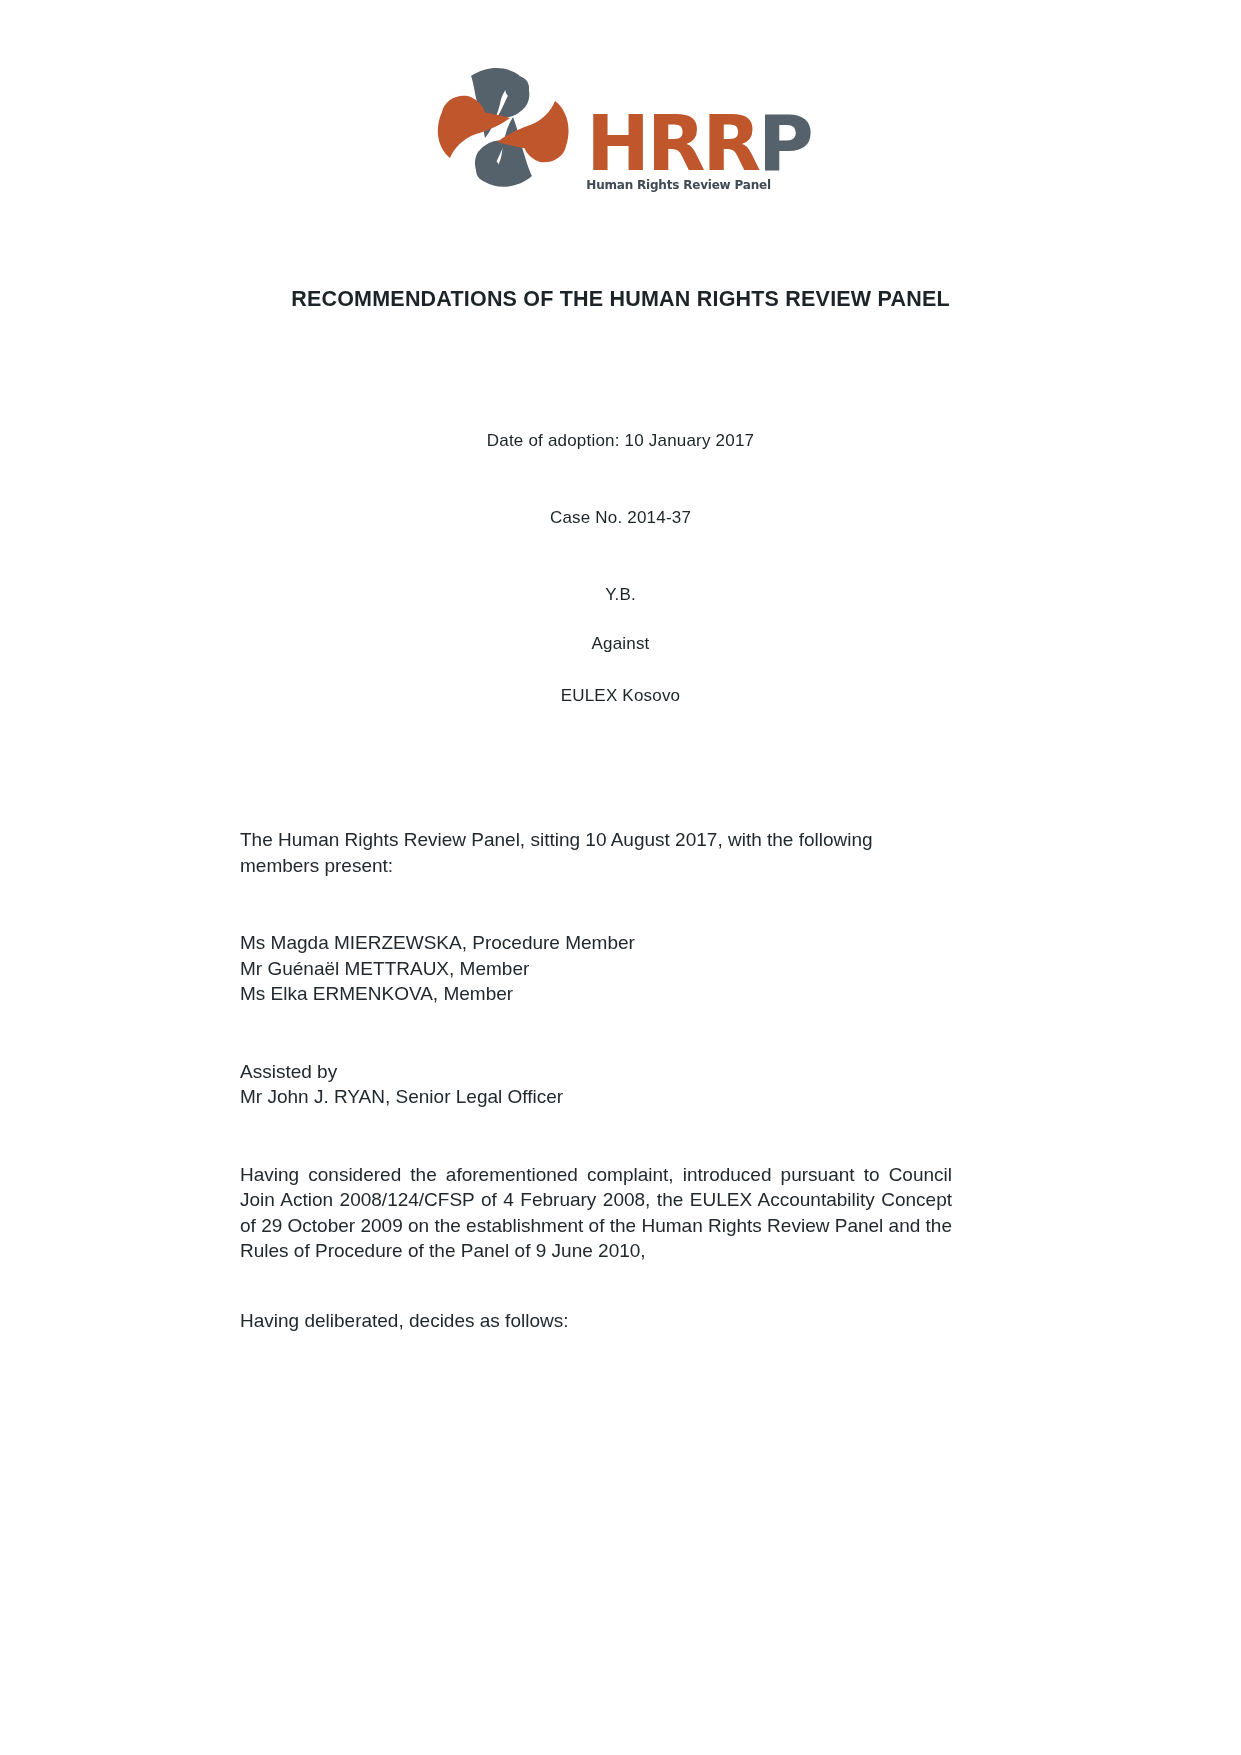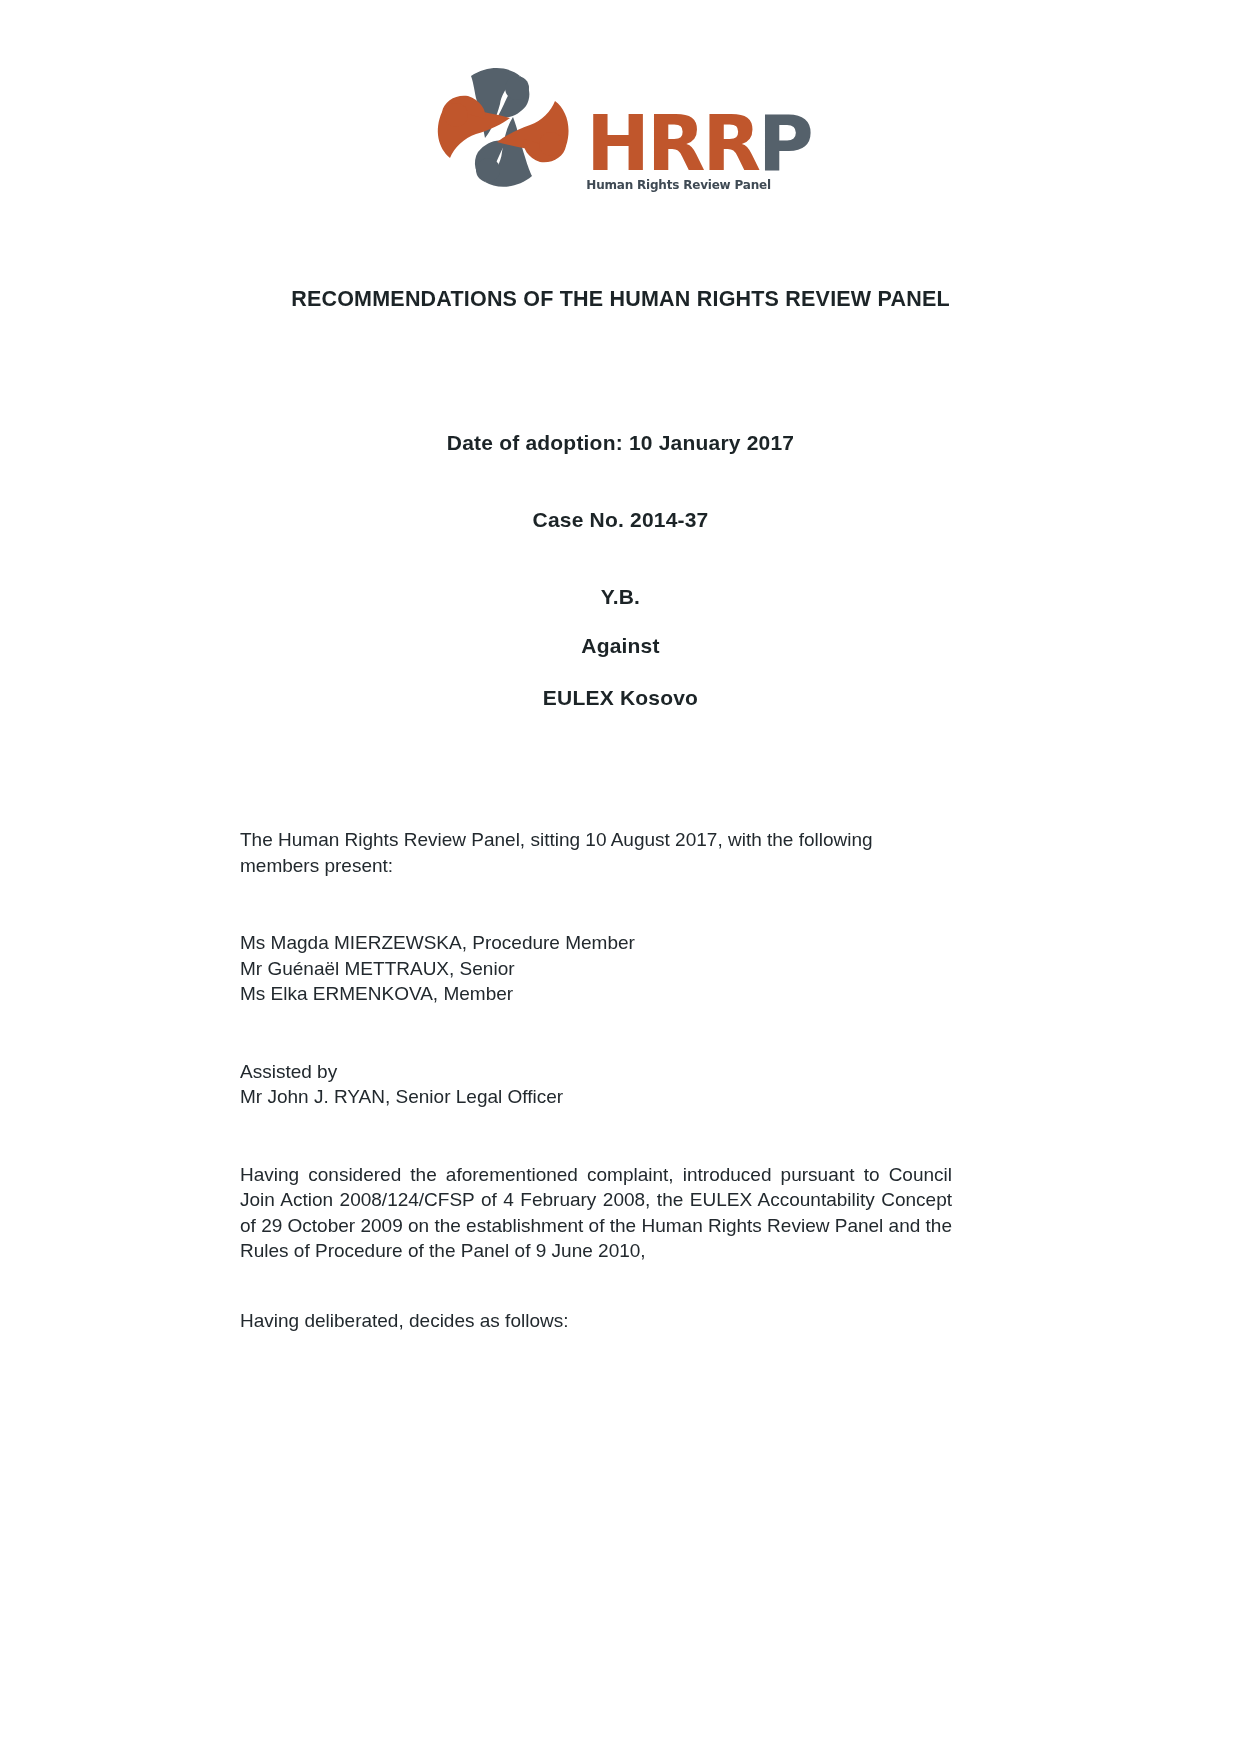--- a/index.html
+++ b/index.html
@@ -76,22 +76,22 @@
     line-height: 32px;
     letter-spacing: 0.2px;
   }
 
   
   .center-line {
     position: absolute;
     left: 0;
     width: 100%;
     text-align: center;
-    font-weight: bold;
-    font-size: 21px;
+    font-weight: normal;
+    font-size: 17px;
     letter-spacing: 0.2px;
   }
   .line-date    { top: 431px; }
   .line-case    { top: 508px; }
   .line-party   { top: 585px; }
   .line-against { top: 634px; }
   .line-resp    { top: 686px; }
 
   
   .body-area {
@@ -160,21 +160,21 @@
   <div class="center-line line-resp">EULEX Kosovo</div>
 
   <div class="body-area">
 
     <p class="para">The Human Rights Review Panel, sitting 10 August 2017, with the following members present:</p>
 
     <div class="gap-52"></div>
 
     <div class="nowrap-block">
       <div>Ms Magda MIERZEWSKA, Procedure Member</div>
-      <div>Mr Guénaël METTRAUX, Senior</div>
+      <div>Mr Guénaël METTRAUX, Member</div>
       <div>Ms Elka ERMENKOVA, Member</div>
     </div>
 
     <div class="gap-52"></div>
 
     <div class="nowrap-block">
       <div>Assisted by</div>
       <div>Mr John J. RYAN, Senior Legal Officer</div>
     </div>
 

